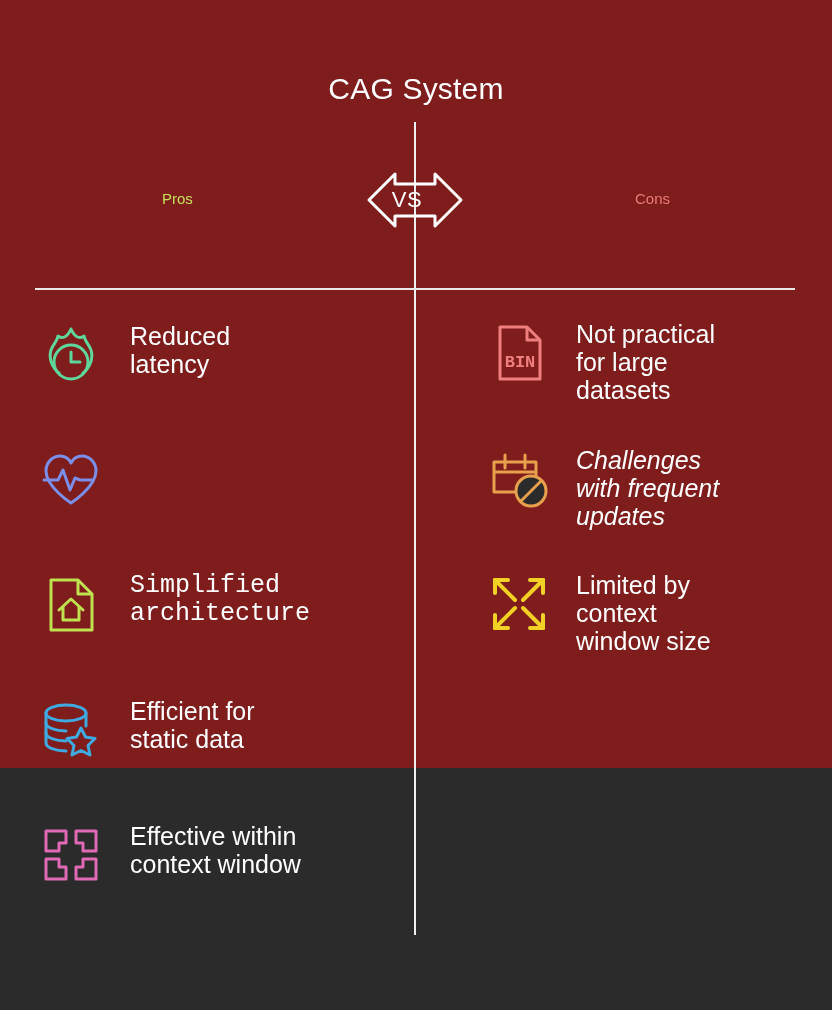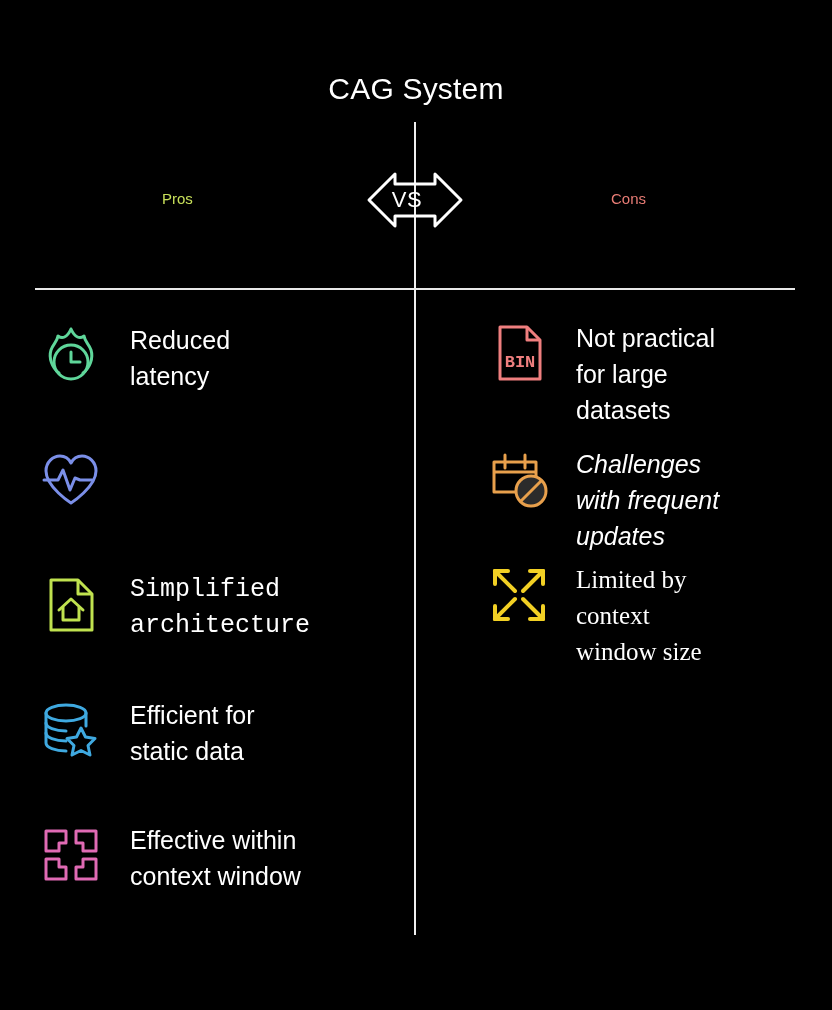--- a/index.html
+++ b/index.html
@@ -12,22 +12,22 @@
     height: 1010px;
     overflow: hidden;
     font-family: "Liberation Sans", sans-serif;
     color: #ffffff;
     position: relative;
   }
 
   #canvas {
     position: relative;
     width: 832px;
-    height: 1010px;
-    background: #000000;
+    height: 768px;
+    background: #7f1d1d;
   }
 
   
   .title {
     position: absolute;
     left: 0;
     top: 72px;
     width: 832px;
     text-align: center;
     font-size: 30px;
@@ -81,21 +81,21 @@
   }
 
   
   .col-head {
     position: absolute;
     font-size: 15px;
     font-weight: 400;
     margin-left: 31px;
   }
   .col-head.pros { left: 131px; top: 190px; color: #c8e05a; }
-  .col-head.cons { left: 580px; top: 190px; color: #e87c75; }
+  .col-head.cons { left: 604px; top: 190px; color: #e87c75; }
 
   
   .col {
     position: absolute;
     top: 320px;
   }
   .col.pros { left: 36px; width: 360px; }
   .col.cons { left: 484px; width: 340px; }
 
   .item {
@@ -111,21 +111,21 @@
     height: 70px;
     display: flex;
     align-items: center;
     justify-content: center;
   }
   .item-icon svg { display: block; }
 
   .item-label {
     margin-left: 24px;
     font-size: 25px;
-    line-height: 36px;
+    line-height: 28px;
     font-weight: 400;
     color: #ffffff;
     white-space: pre-line;
     padding-top: 2px;
   }
   .cons .item-label {
     margin-left: 22px;
   }
 </style>
 </head>
@@ -240,21 +240,21 @@
           <path d="M37 7 L37 20" stroke="#e8a04c" stroke-width="3" stroke-linecap="round" fill="none"></path>
           <circle cx="43" cy="43" r="15" stroke="#e8a04c" stroke-width="3" fill="#2b2b2b"></circle>
           <path d="M33 53 L53 33" stroke="#e8a04c" stroke-width="3" stroke-linecap="round" fill="none"></path>
         </svg>
       </div>
       <div class="item-label">Challenges
 with frequent
 updates</div>
     </div>
 
-    <div class="item" style="top:240px;font-family:Liberation Serif, serif;">
+    <div class="item" style="top:249px;">
       <div class="item-icon">
         <svg width="62" height="62" viewBox="0 0 62 62" fill="none">
           <g stroke="#f2d024" stroke-width="4" stroke-linecap="round" stroke-linejoin="round" fill="none">
             <path d="M27 27 L7 7"></path>
             <path d="M7 7 L7 20"></path>
             <path d="M7 7 L20 7"></path>
             <path d="M35 27 L55 7"></path>
             <path d="M55 7 L55 20"></path>
             <path d="M55 7 L42 7"></path>
             <path d="M27 35 L7 55"></path>

